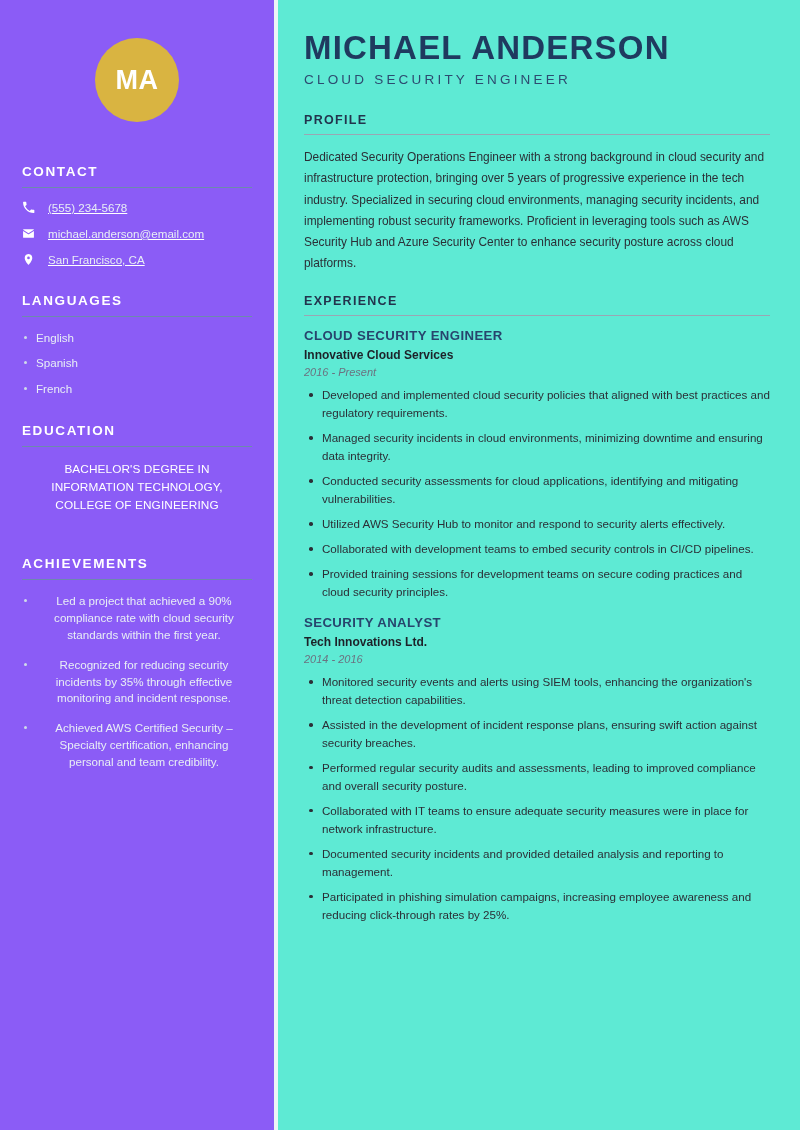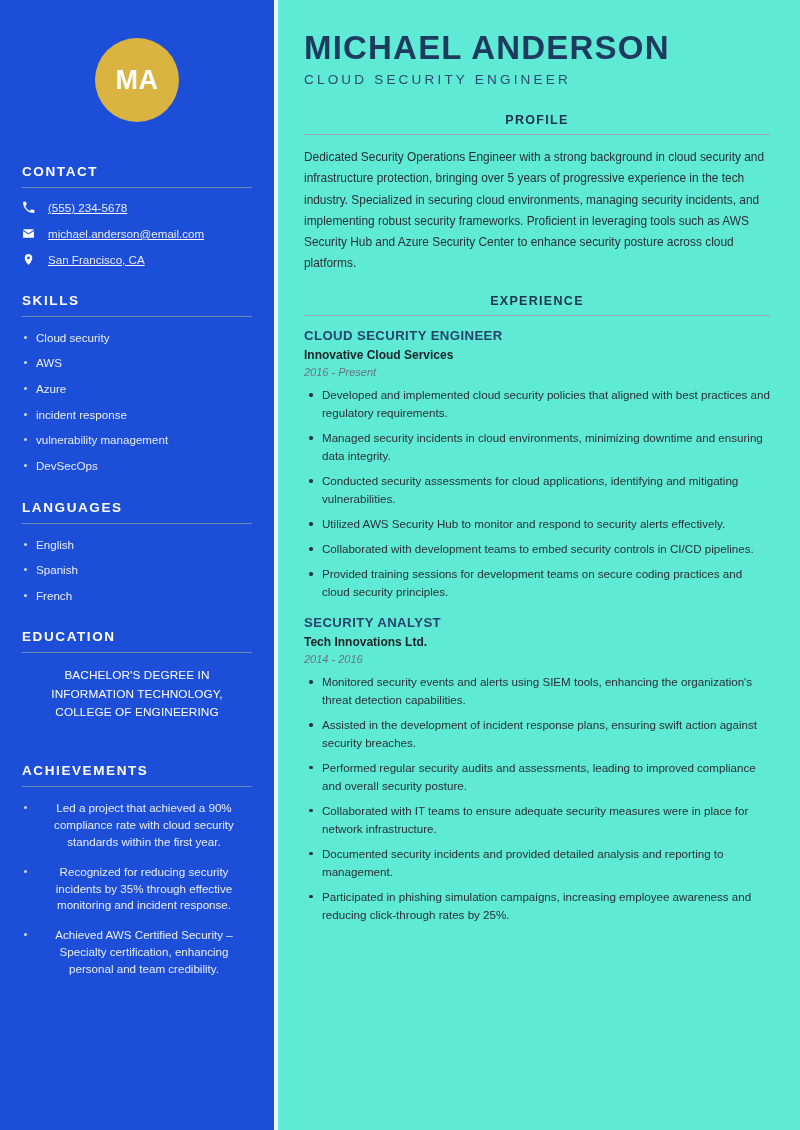--- a/index.html
+++ b/index.html
@@ -19,21 +19,21 @@
     height: 1130px;
     display: flex;
     background: #f2f6f8;
     overflow: hidden;
   }
 
   
   .sidebar {
     width: 278px;
     min-width: 278px;
-    background: #1d4ed8;
+    background: #8b5cf6;
     color: #ffffff;
     box-sizing: border-box;
     padding: 0 22px;
     border-right: 4px solid #eef3f6;
   }
   .avatar-wrap {
     display: flex;
     justify-content: center;
     padding-top: 38px;
     padding-bottom: 34px;
@@ -154,21 +154,20 @@
   }
 
   .main-section { margin-bottom: 20px; }
   .main-heading {
     font-size: 12.5px;
     font-weight: bold;
     letter-spacing: 1.3px;
     color: #22344d;
     margin: 0 0 7px 0;
     text-transform: uppercase;
-    text-align: center;
   }
   .main-rule {
     height: 1px;
     background: #9aa6b3;
     margin-bottom: 12px;
   }
   .profile-text {
     font-size: 11.9px;
     line-height: 1.78;
     color: #2b2f36;
@@ -258,32 +257,20 @@
       <div class="contact-row">
         <span class="contact-icon">
           <svg width="13" height="13" viewBox="0 0 24 24" fill="#ffffff">
             <path d="M12 2C8.1 2 5 5.1 5 9c0 5.2 6.3 12.3 6.6 12.6.2.2.6.2.8 0C12.7 21.3 19 14.2 19 9c0-3.9-3.1-7-7-7zm0 9.5A2.5 2.5 0 1112 6.5a2.5 2.5 0 010 5z"></path>
           </svg>
         </span>
         <span class="contact-text">San Francisco, CA</span>
       </div>
     </section>
 
-    <section class="side-section">
-      <h2 class="side-heading">SKILLS</h2>
-      <div class="side-rule"></div>
-      <ul class="side-list">
-        <li>Cloud security</li>
-        <li>AWS</li>
-        <li>Azure</li>
-        <li>incident response</li>
-        <li>vulnerability management</li>
-        <li>DevSecOps</li>
-      </ul>
-    </section>
 
     <section class="side-section">
       <h2 class="side-heading">LANGUAGES</h2>
       <div class="side-rule"></div>
       <ul class="side-list">
         <li>English</li>
         <li>Spanish</li>
         <li>French</li>
       </ul>
     </section>

